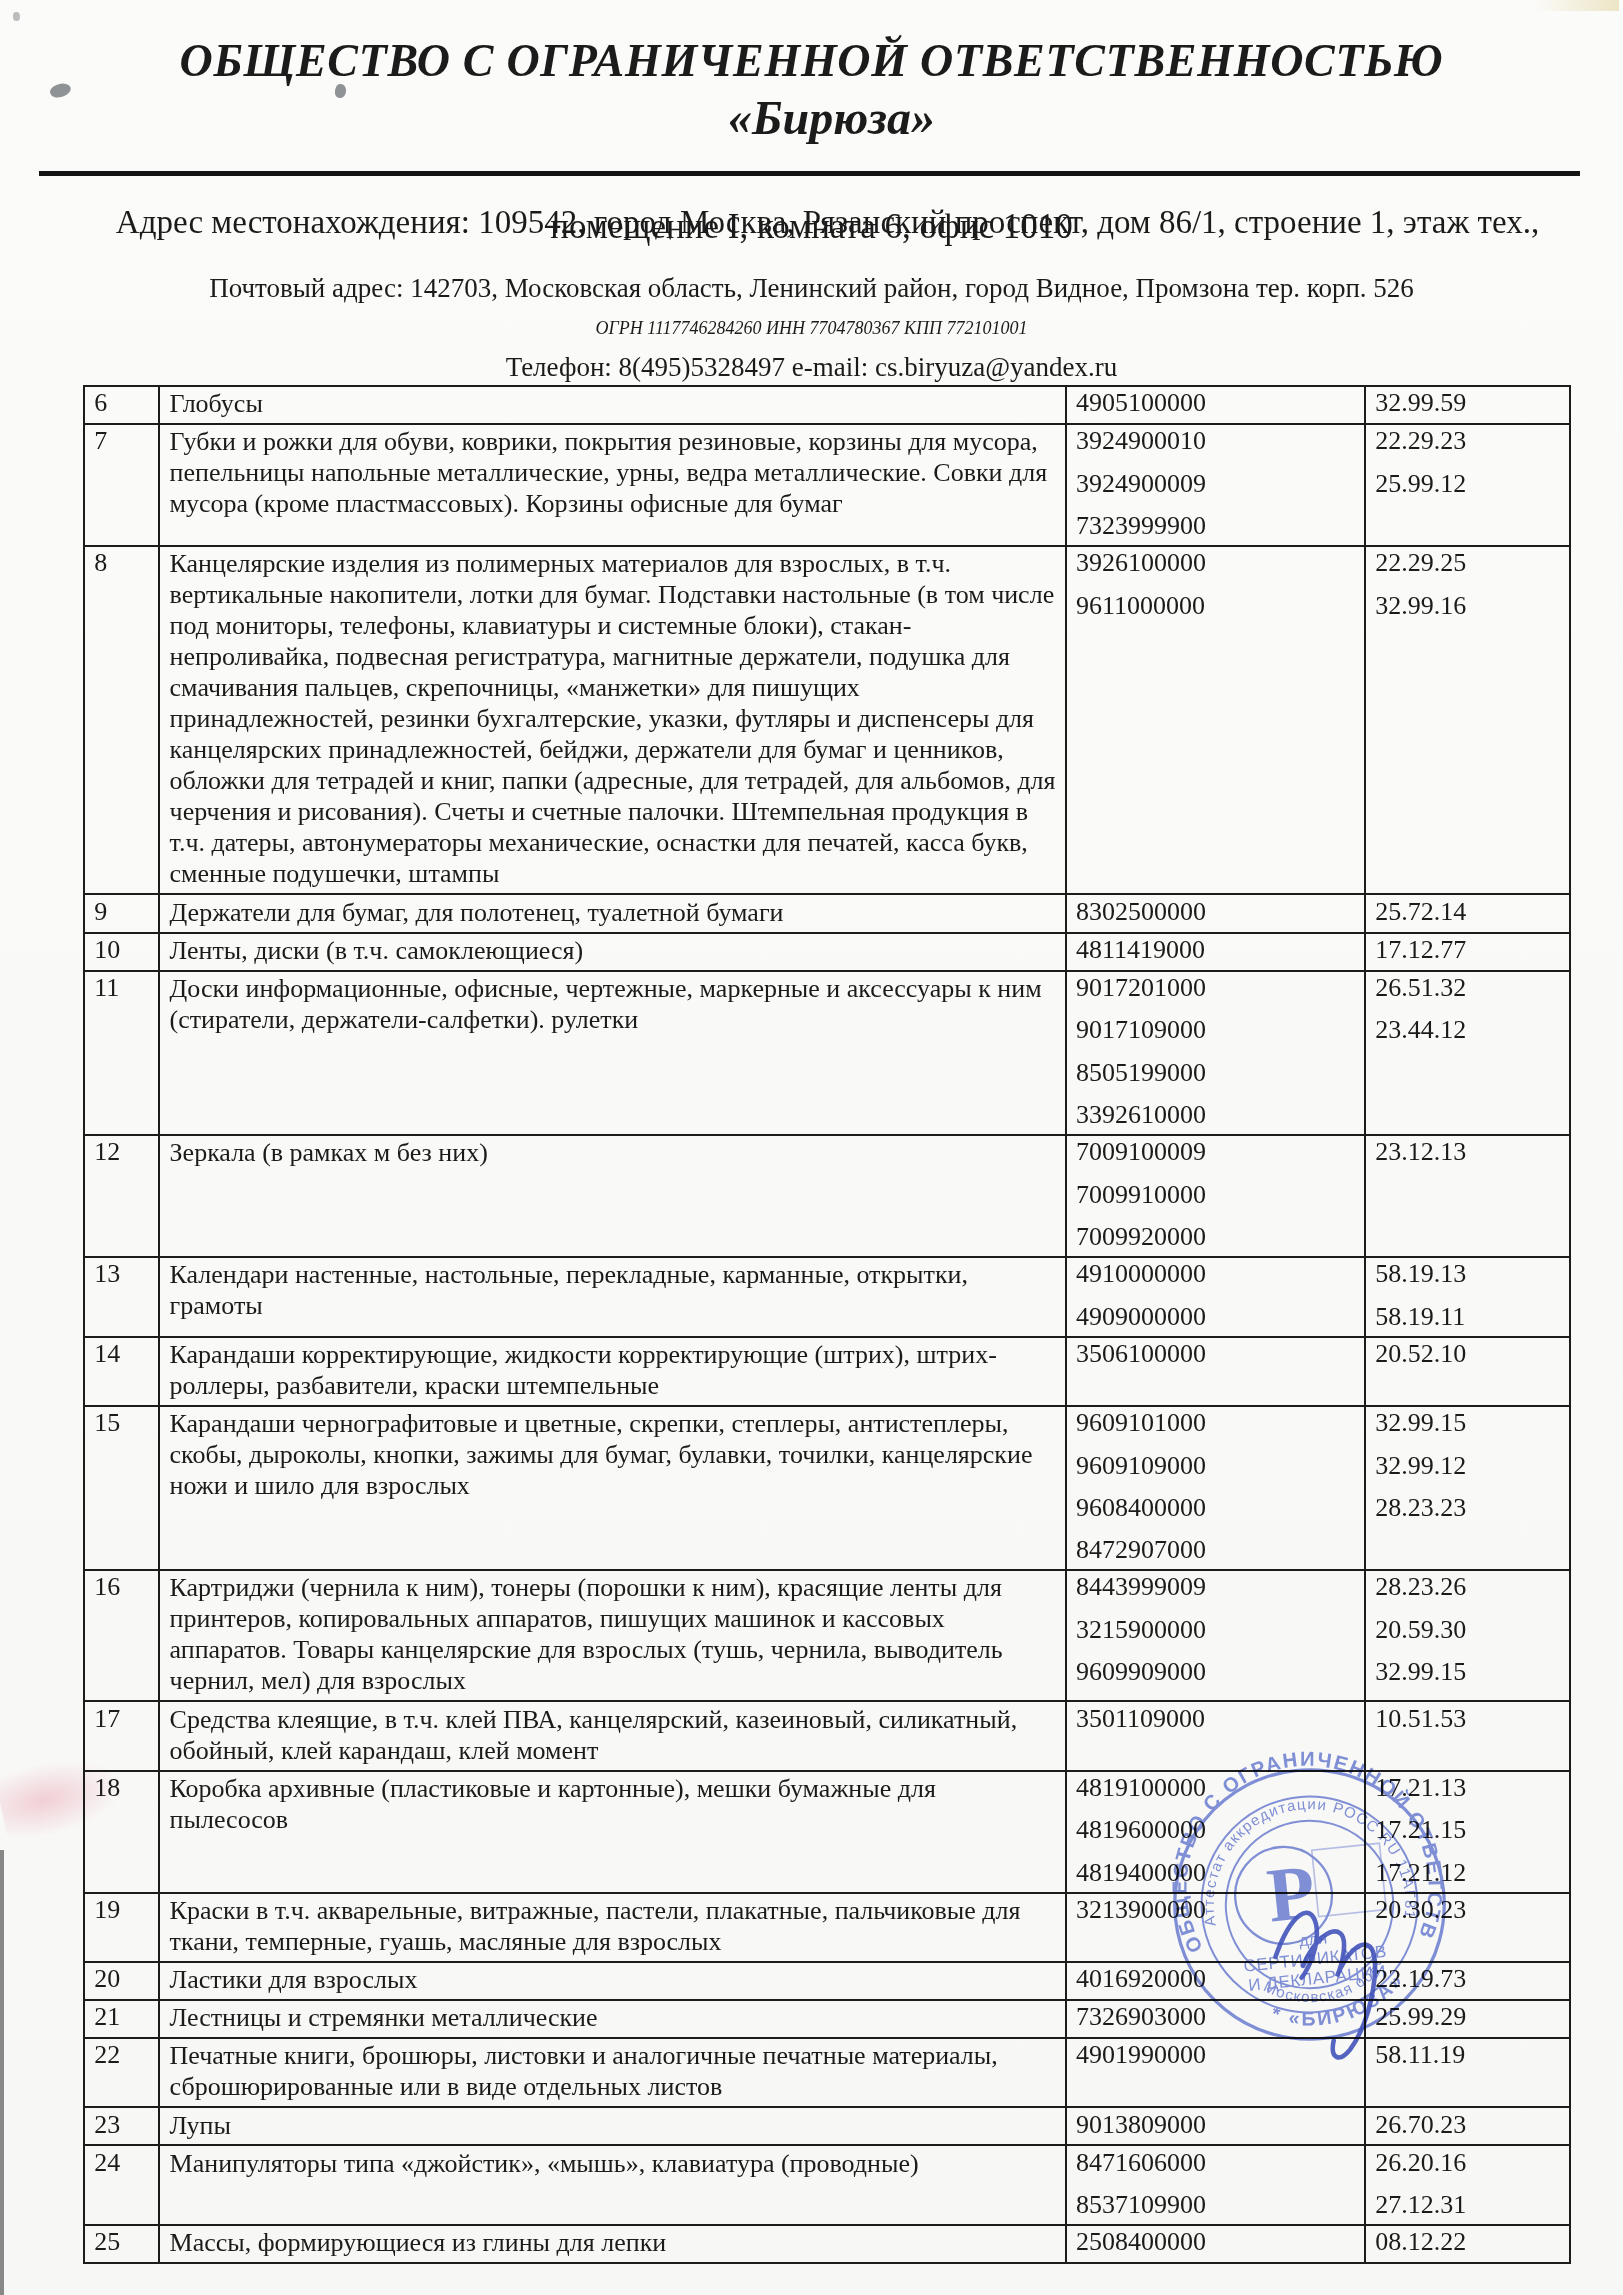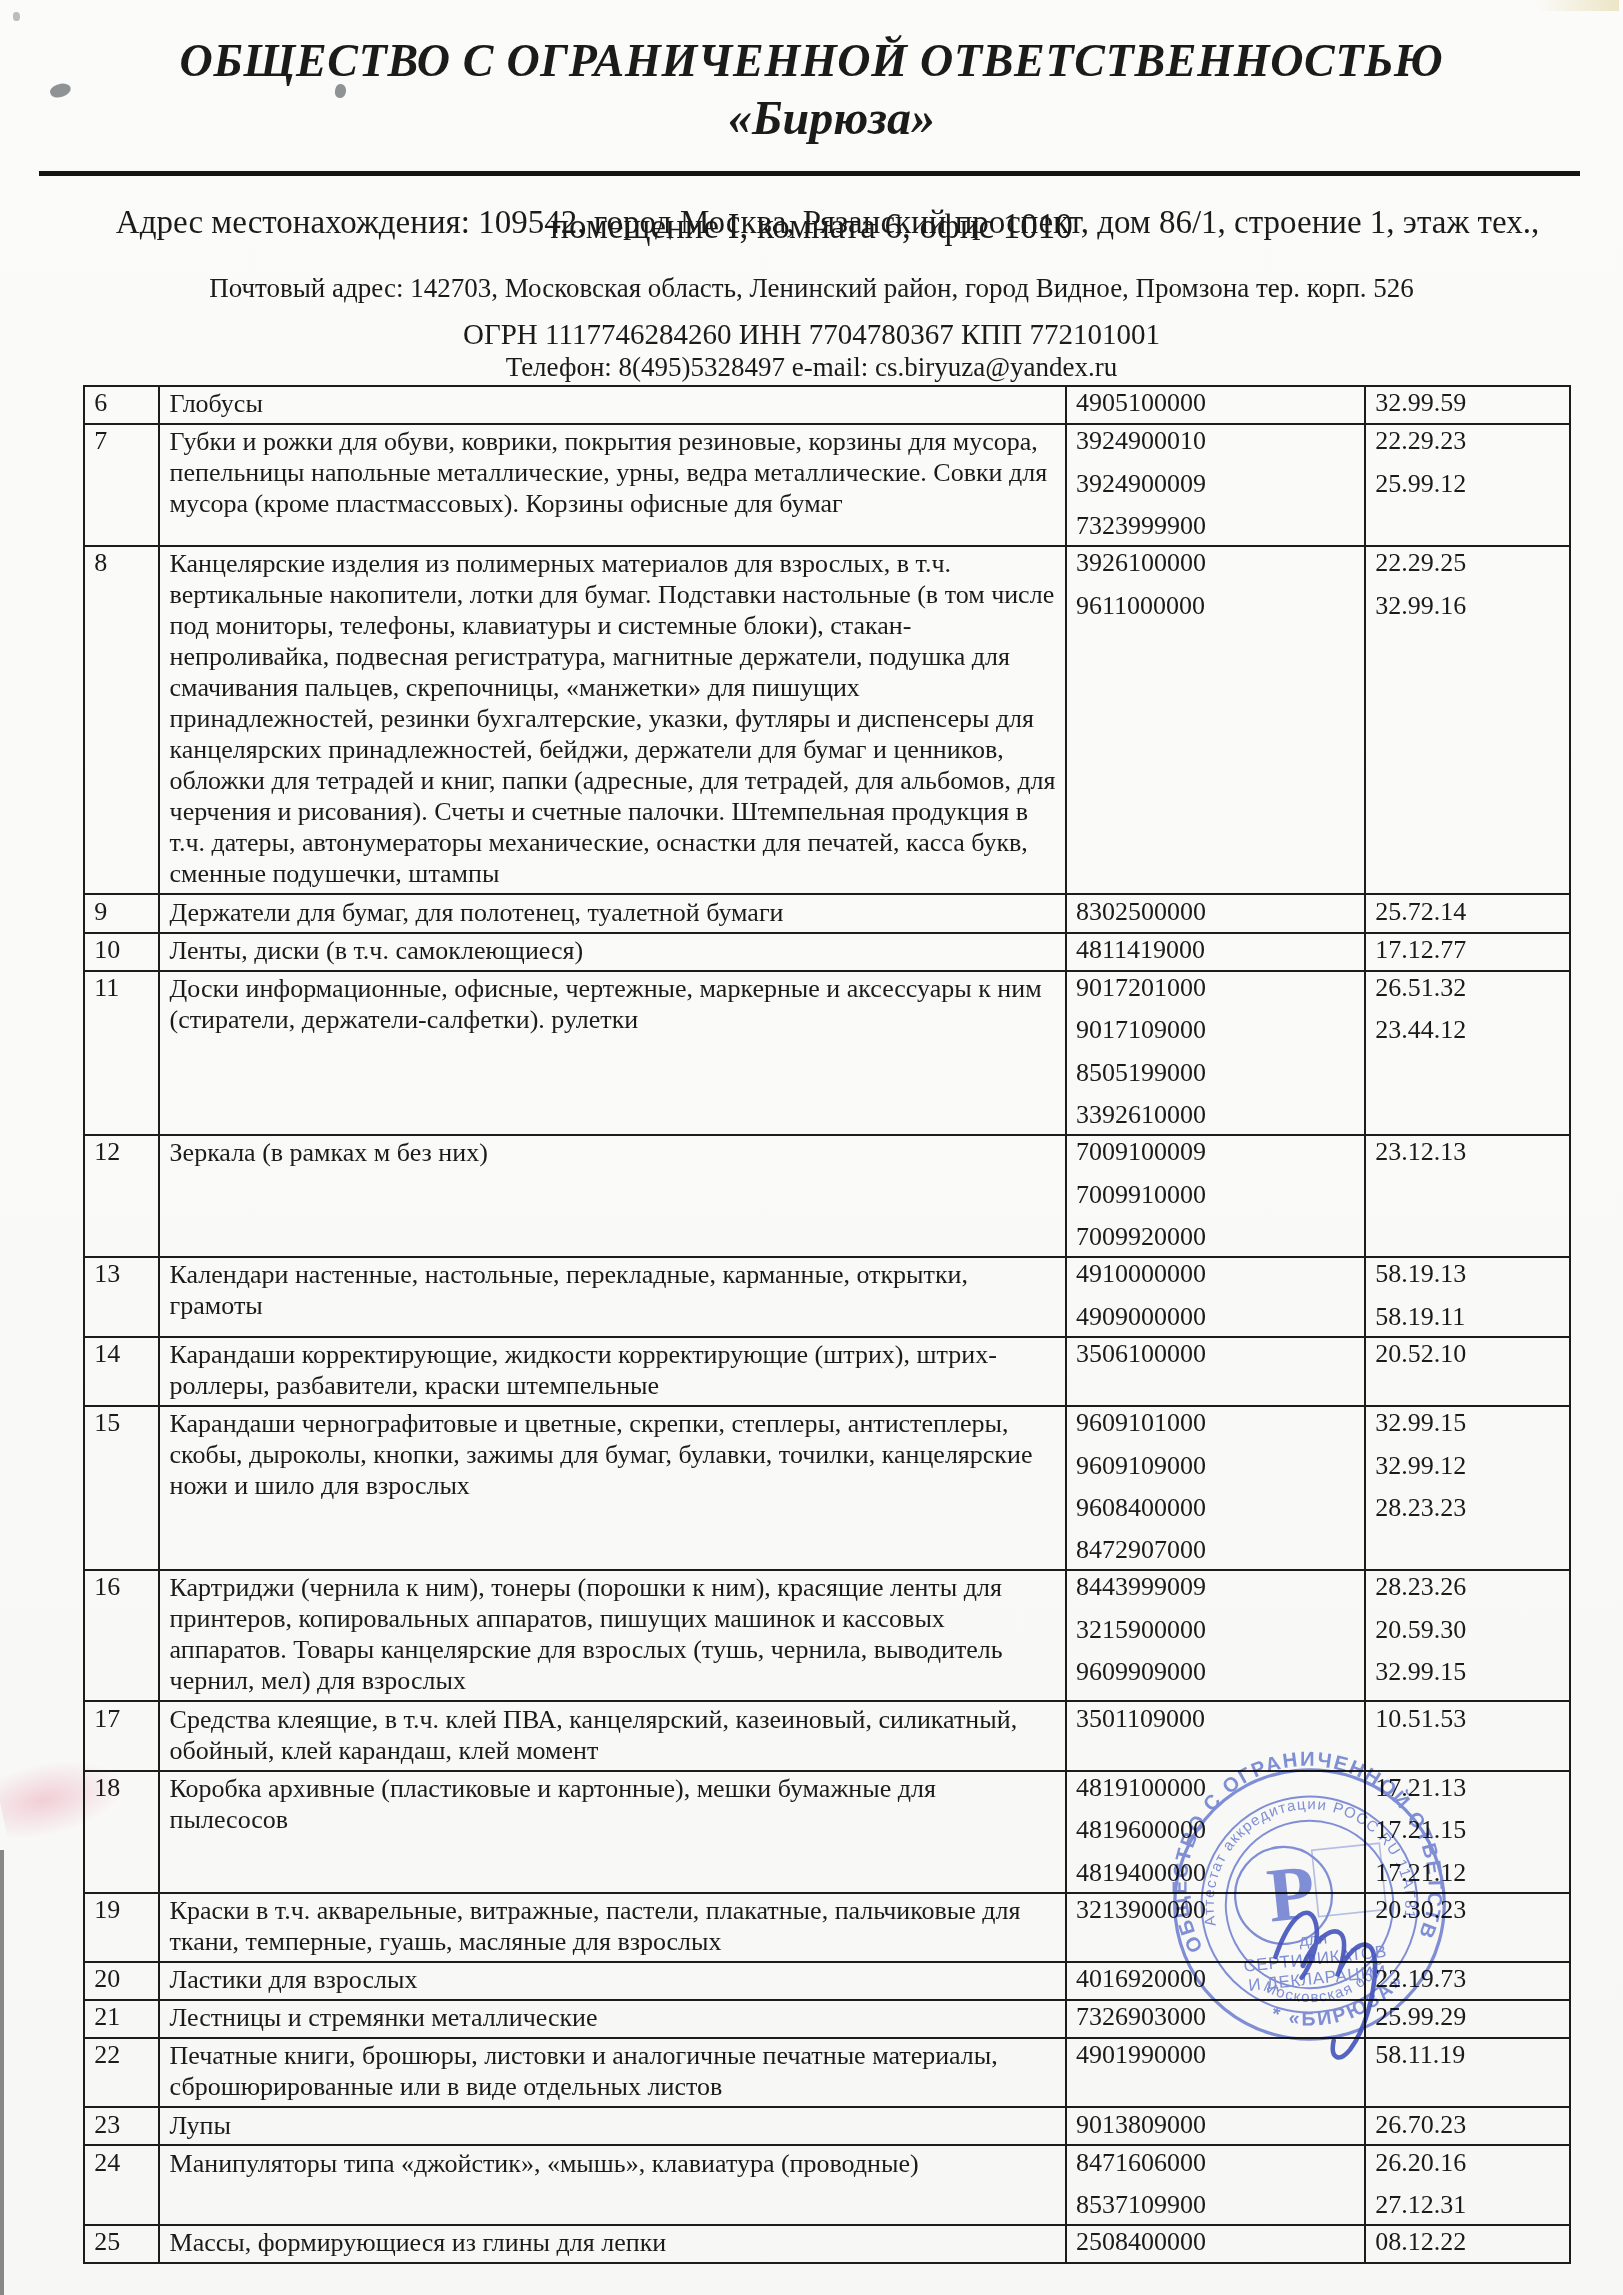--- a/index.html
+++ b/index.html
@@ -13,21 +13,21 @@
     color:#1b1b1b;
   }
   
   .hdr-line{position:absolute;left:0;width:100%;text-align:center;white-space:nowrap;}
   .title1{top:34px;font-size:46px;font-weight:bold;font-style:italic;letter-spacing:0.7px;}
   .title2{top:90px;font-size:48px;font-weight:bold;font-style:italic;margin-left:20px;}
   .divider{position:absolute;left:39px;top:171px;width:1541px;height:5.2px;background:#141414;}
   .addr1{top:204px;font-size:33px;margin-left:16px;}
   .addr2{top:207px;font-size:35px;}
   .addr3{top:258px;font-size:27px;margin-top:15px;}
-  .ogrn{top:318px;font-size:29px;}
+  .ogrn{top:318px;font-size:18px;font-style:italic;}
   .phone{top:352px;font-size:27px;}
   
   table.products{
     position:absolute;left:83px;top:385px;
     border-collapse:collapse;table-layout:fixed;
     width:1420px;
     font-size:26px;
   }
   table.products td{
     border:2px solid #1c1c1c;

